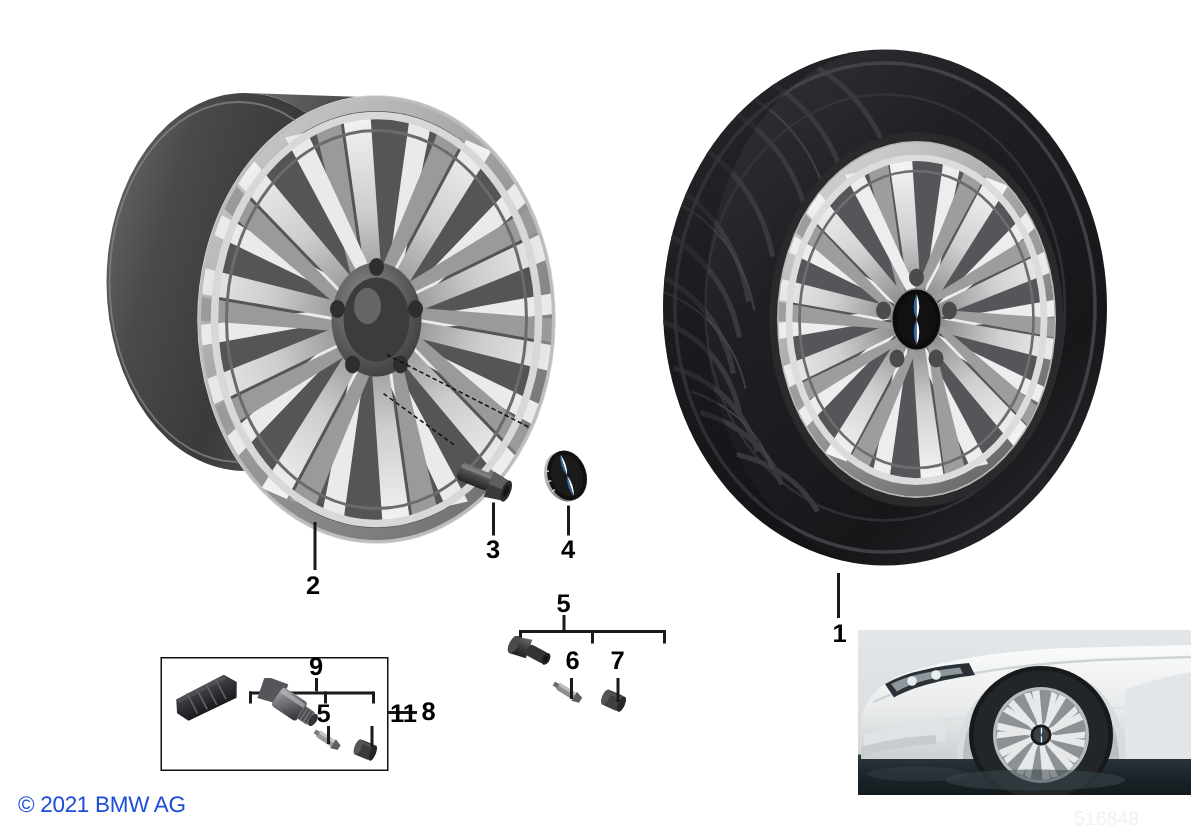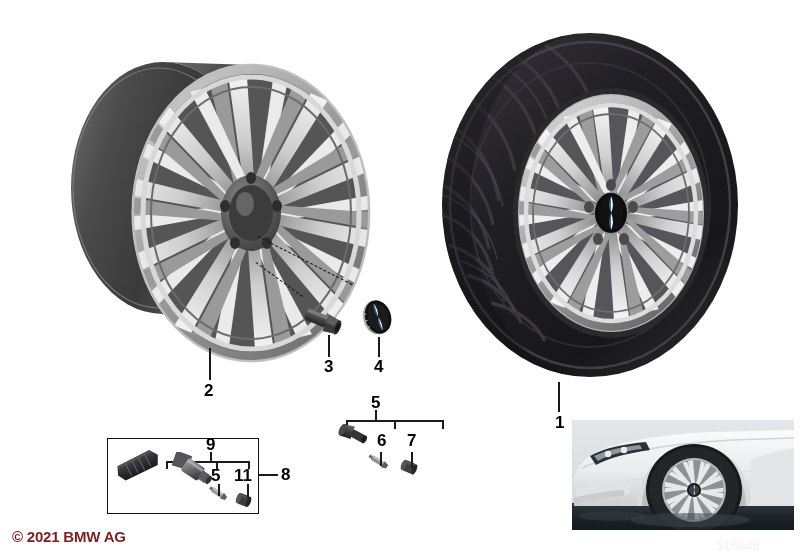--- a/index.html
+++ b/index.html
@@ -31,24 +31,24 @@
   .leader-v { width: 1.5px; }
   .leader-h { height: 1.5px; }
   .detail-box {
     position: absolute;
     border: 1.5px solid #111111;
     background: transparent;
   }
   .copyright {
     position: absolute;
     font-family: "Liberation Sans", sans-serif;
-    font-weight: bold;
+    font-weight: normal;
     font-size: 15px;
     letter-spacing: -0.2px;
-    color: #7f1d1d;
+    color: #1d4ed8;
     white-space: nowrap;
   }
   .partnumber {
     position: absolute;
     font-family: "Liberation Sans", sans-serif;
     font-size: 13px;
     color: #f2f2f2;
     white-space: nowrap;
   }
   .art { position: absolute; }
@@ -354,21 +354,21 @@
 
   <svg class="art" style="left:233px; top:489px;" width="24" height="22" viewBox="0 0 24 22">
     <g transform="rotate(22 12 11)">
       <rect x="5" y="6" width="11" height="11" rx="2" fill="#3c3c3c"></rect>
       <ellipse cx="5.4" cy="11.5" rx="2.3" ry="5.5" fill="#575757"></ellipse>
       <ellipse cx="16" cy="11.5" rx="2.1" ry="5.5" fill="#242424"></ellipse>
       <rect x="7" y="7" width="7" height="1.6" fill="#5f5f5f" opacity="0.7"></rect>
     </g>
   </svg>
   <div class="leader leader-v" style="left:247px; top:484px; width:1.5px; height:14px;"></div>
-  <div class="callout" style="left:234px; top:467px;">11</div>
+  <div class="callout" style="left:260px; top:467px;">11</div>
 
   <svg class="art" style="left:425px; top:25px;" width="330" height="360" viewBox="0 0 330 360">
     <defs>
       <linearGradient id="tyreGrad" x1="0.1" y1="0" x2="0.9" y2="1">
         <stop offset="0%" stop-color="#36343a"></stop>
         <stop offset="35%" stop-color="#201f23"></stop>
         <stop offset="75%" stop-color="#171619"></stop>
         <stop offset="100%" stop-color="#2b2a2e"></stop>
       </linearGradient>
       <linearGradient id="rimFace2" x1="0.15" y1="0" x2="0.85" y2="1">

